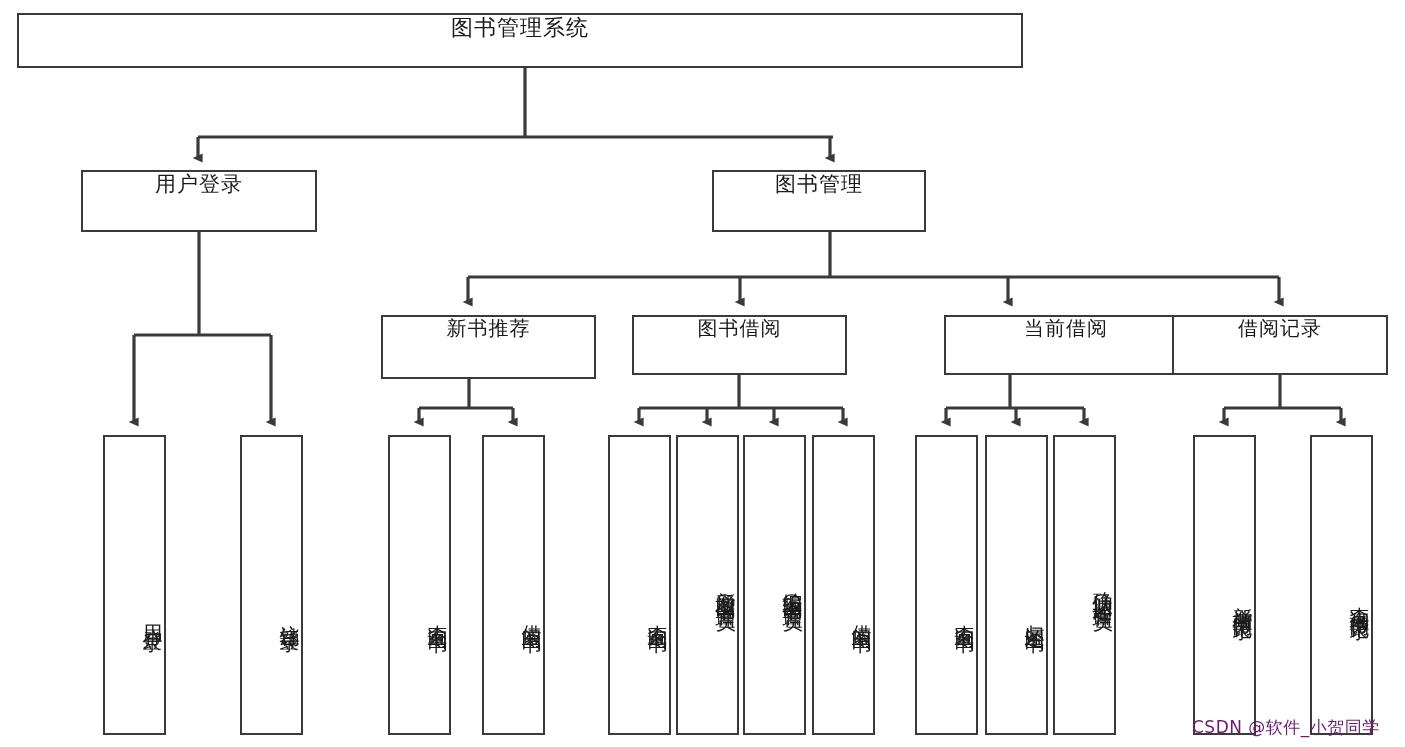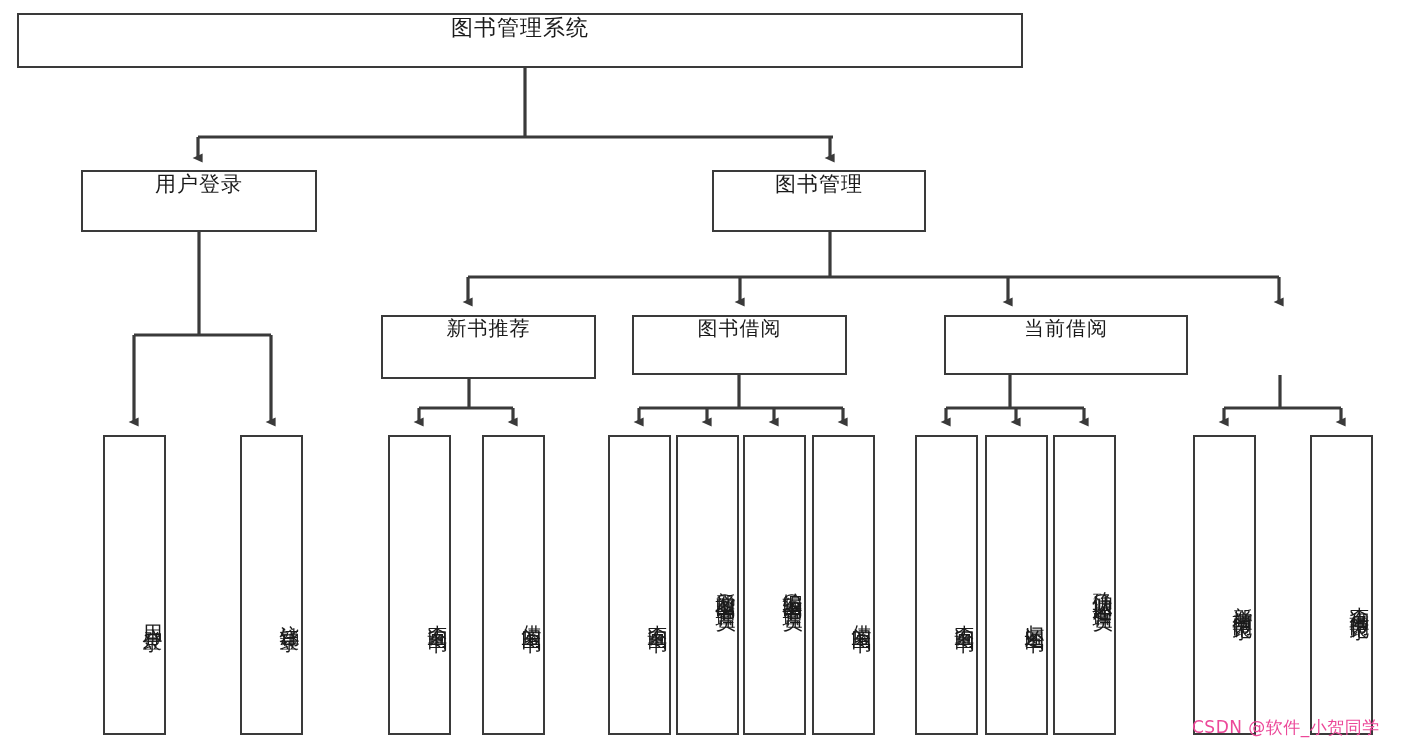--- a/index.html
+++ b/index.html
@@ -53,21 +53,21 @@
     padding-top:10px;
     align-items:flex-start;
     justify-content:center;
   }
   .node.leaf.topalign{
     align-items:flex-start;
   }
   .watermark{
     position:absolute;
     font-size:17px;
-    color:#ec4899;
+    color:#701a75;
     white-space:nowrap;
     letter-spacing:0.5px;
   }
 </style>
 </head>
 <body>
 
 <div id="canvas">
 
   <svg id="edges" viewBox="0 0 1405 747" xmlns="http://www.w3.org/2000/svg">
@@ -133,20 +133,23 @@
 
   <div class="node lvl3" style="left:381px;top:315px;width:215px;height:64px;">
     <span>新书推荐</span>
   </div>
   <div class="node lvl3" style="left:632px;top:315px;width:215px;height:60px;font-family:Liberation Serif, serif;">
     <span>图书借阅</span>
   </div>
   <div class="node lvl3" style="left:902px;top:315px;width:244px;height:60px;margin-left:42px;">
     <span>当前借阅</span>
   </div>
+  <div class="node lvl3" style="left:1172px;top:315px;width:216px;height:60px;">
+    <span>借阅记录</span>
+  </div>
 
   <div class="node leaf" style="left:103px;top:435px;width:63px;height:300px;padding-top:60px;">
     <span>用户登录</span>
   </div>
   <div class="node leaf" style="left:240px;top:435px;width:63px;height:300px;padding-top:60px;">
     <span>注销登录</span>
   </div>
   <div class="node leaf" style="left:388px;top:435px;width:63px;height:300px;padding-top:60px;">
     <span>查询图书</span>
   </div>

